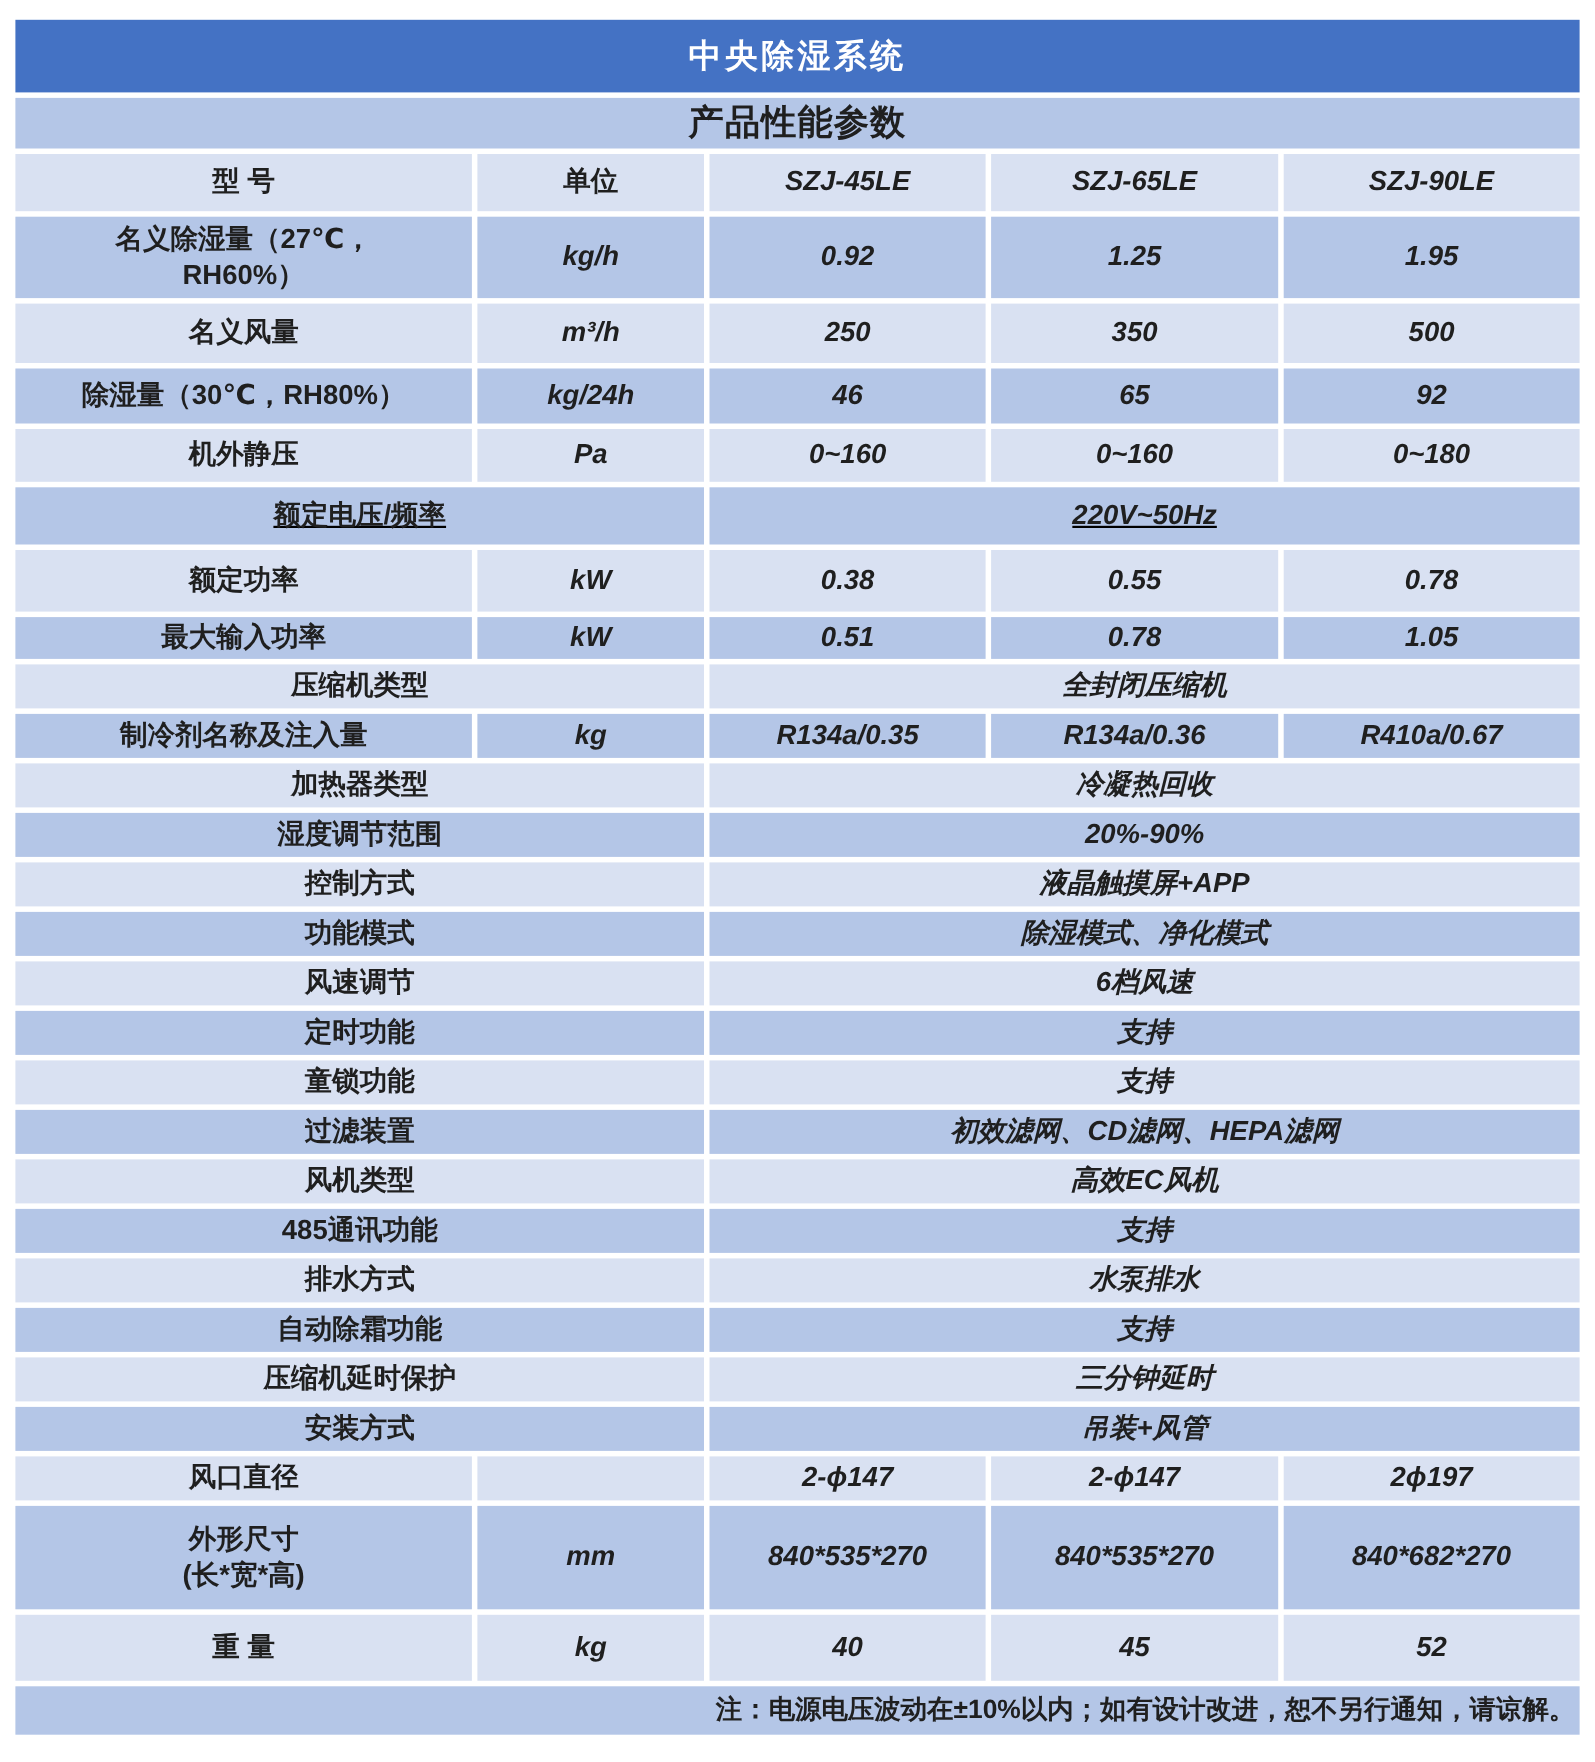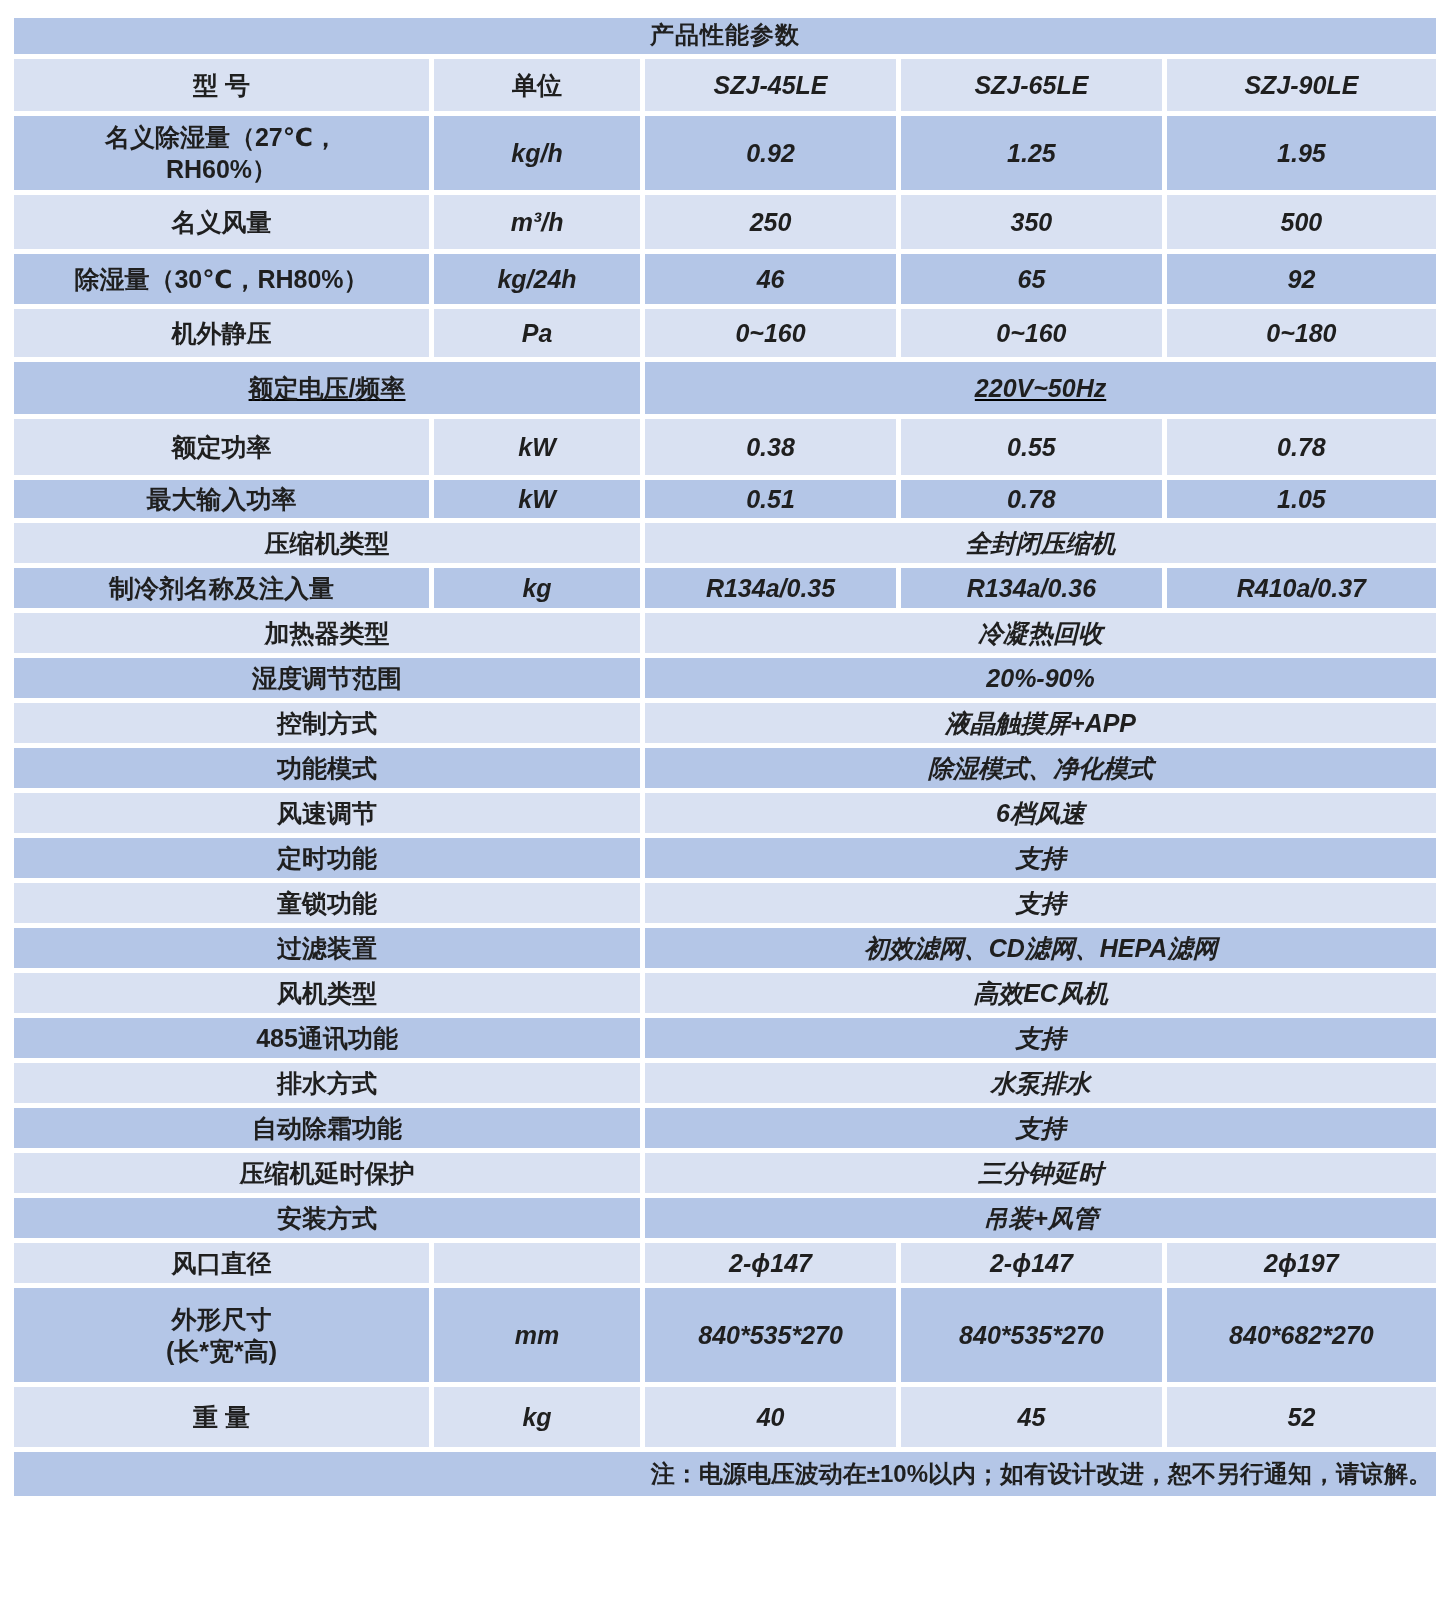--- a/index.html
+++ b/index.html
@@ -36,21 +36,21 @@
   .shade-l { background: #d9e1f2; }
   
   tr.banner-row { height: 66px; }
   td.banner {
     background: #4472c4;
     color: #ffffff;
     font-size: 30px;
     letter-spacing: 3px;
   }
   tr.section-row { height: 36px; }
-  td.section { font-size: 24px; letter-spacing: 1px; font-family: Liberation Serif, serif; }
+  td.section { font-size: 32px; letter-spacing: 1px; }
   tr.colheader-row { height: 52px; }
   
   .label { font-style: normal; white-space: pre-line; }
   .val   { font-style: italic; }
   
   tbody tr { height: 40px; }
   tbody tr:nth-child(1)  { height: 74px; }
   tbody tr:nth-child(2)  { height: 54px; }
   tbody tr:nth-child(3)  { height: 50px; }
   tbody tr:nth-child(4)  { height: 48px; }
@@ -75,20 +75,23 @@
 <div class="page">
   <table class="spec-table">
     <colgroup>
       <col style="width:29.6%">
       <col style="width:14.7%">
       <col style="width:17.9%">
       <col style="width:18.6%">
       <col style="width:19.2%">
     </colgroup>
     <thead>
+      <tr class="banner-row">
+        <td colspan="5" class="banner">中央除湿系统</td>
+      </tr>
       <tr class="section-row">
         <td colspan="5" class="section shade-m label">产品性能参数</td>
       </tr>
       <tr class="colheader-row">
         <td class="shade-l label">型  号</td>
         <td class="shade-l label">单位</td>
         <td class="shade-l val">SZJ-45LE</td>
         <td class="shade-l val">SZJ-65LE</td>
         <td class="shade-l val">SZJ-90LE</td>
       </tr>
@@ -143,21 +146,21 @@
         </tr>
         <tr>
           <td class="shade-l label" colspan="2">压缩机类型</td>
           <td class="shade-l val" colspan="3">全封闭压缩机</td>
         </tr>
         <tr>
           <td class="shade-m label">制冷剂名称及注入量</td>
           <td class="shade-m val">kg</td>
           <td class="shade-m val">R134a/0.35</td>
           <td class="shade-m val">R134a/0.36</td>
-          <td class="shade-m val">R410a/0.37</td>
+          <td class="shade-m val">R410a/0.67</td>
         </tr>
         <tr>
           <td class="shade-l label" colspan="2">加热器类型</td>
           <td class="shade-l val" colspan="3">冷凝热回收</td>
         </tr>
         <tr>
           <td class="shade-m label" colspan="2">湿度调节范围</td>
           <td class="shade-m val" colspan="3">20%-90%</td>
         </tr>
         <tr>

